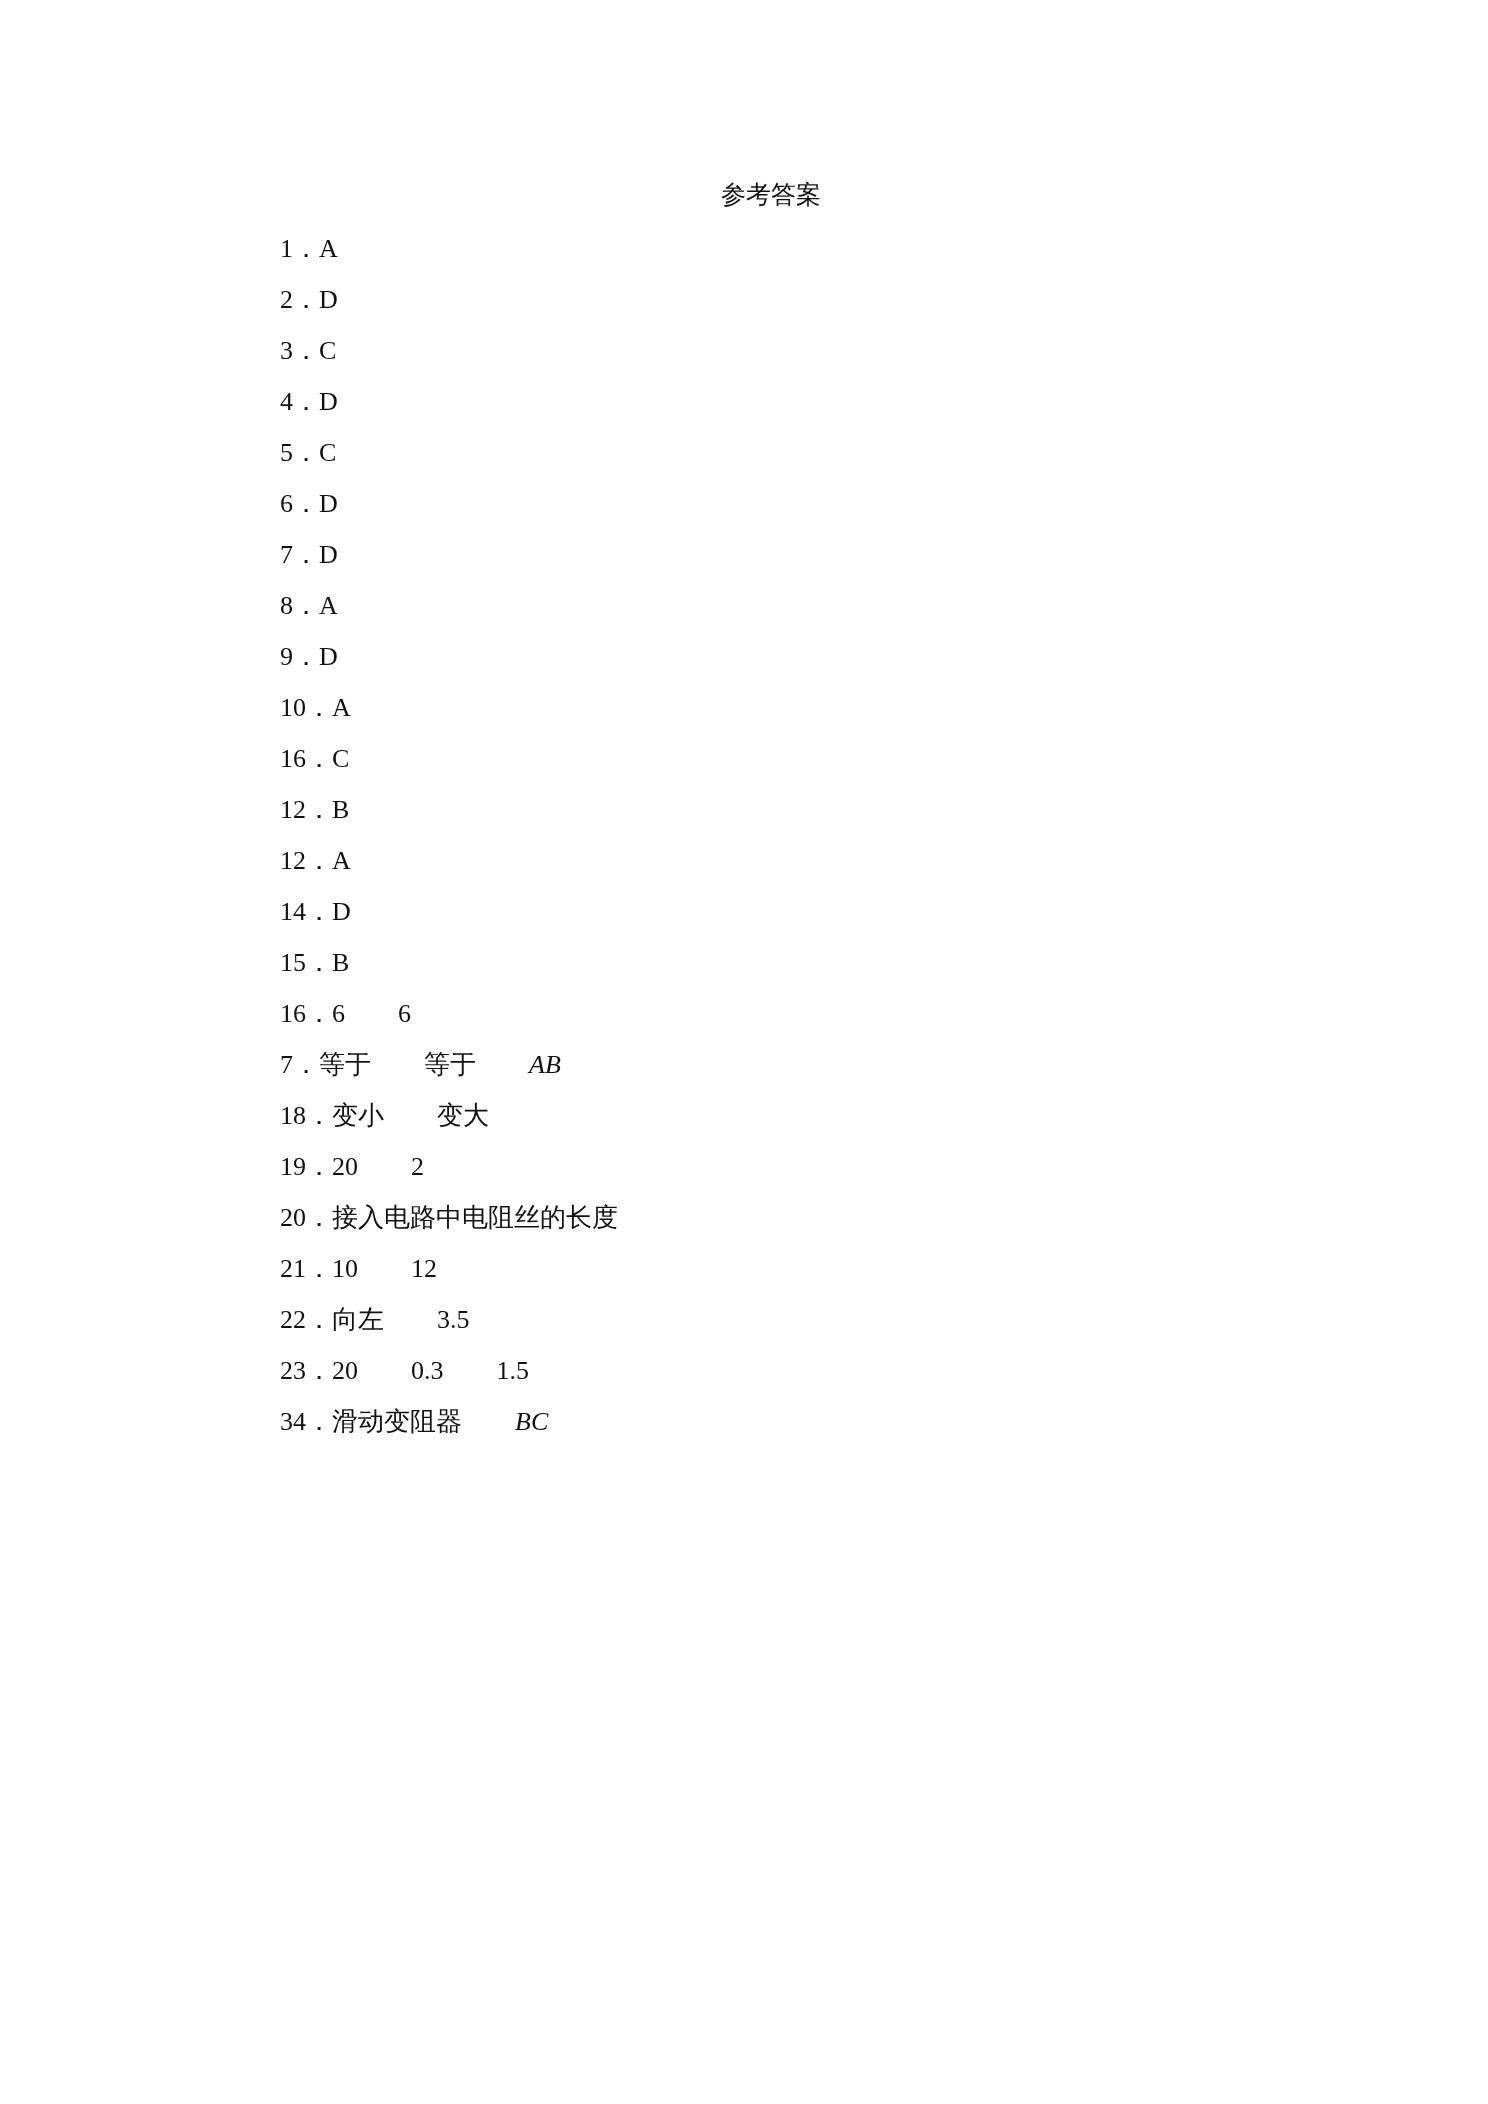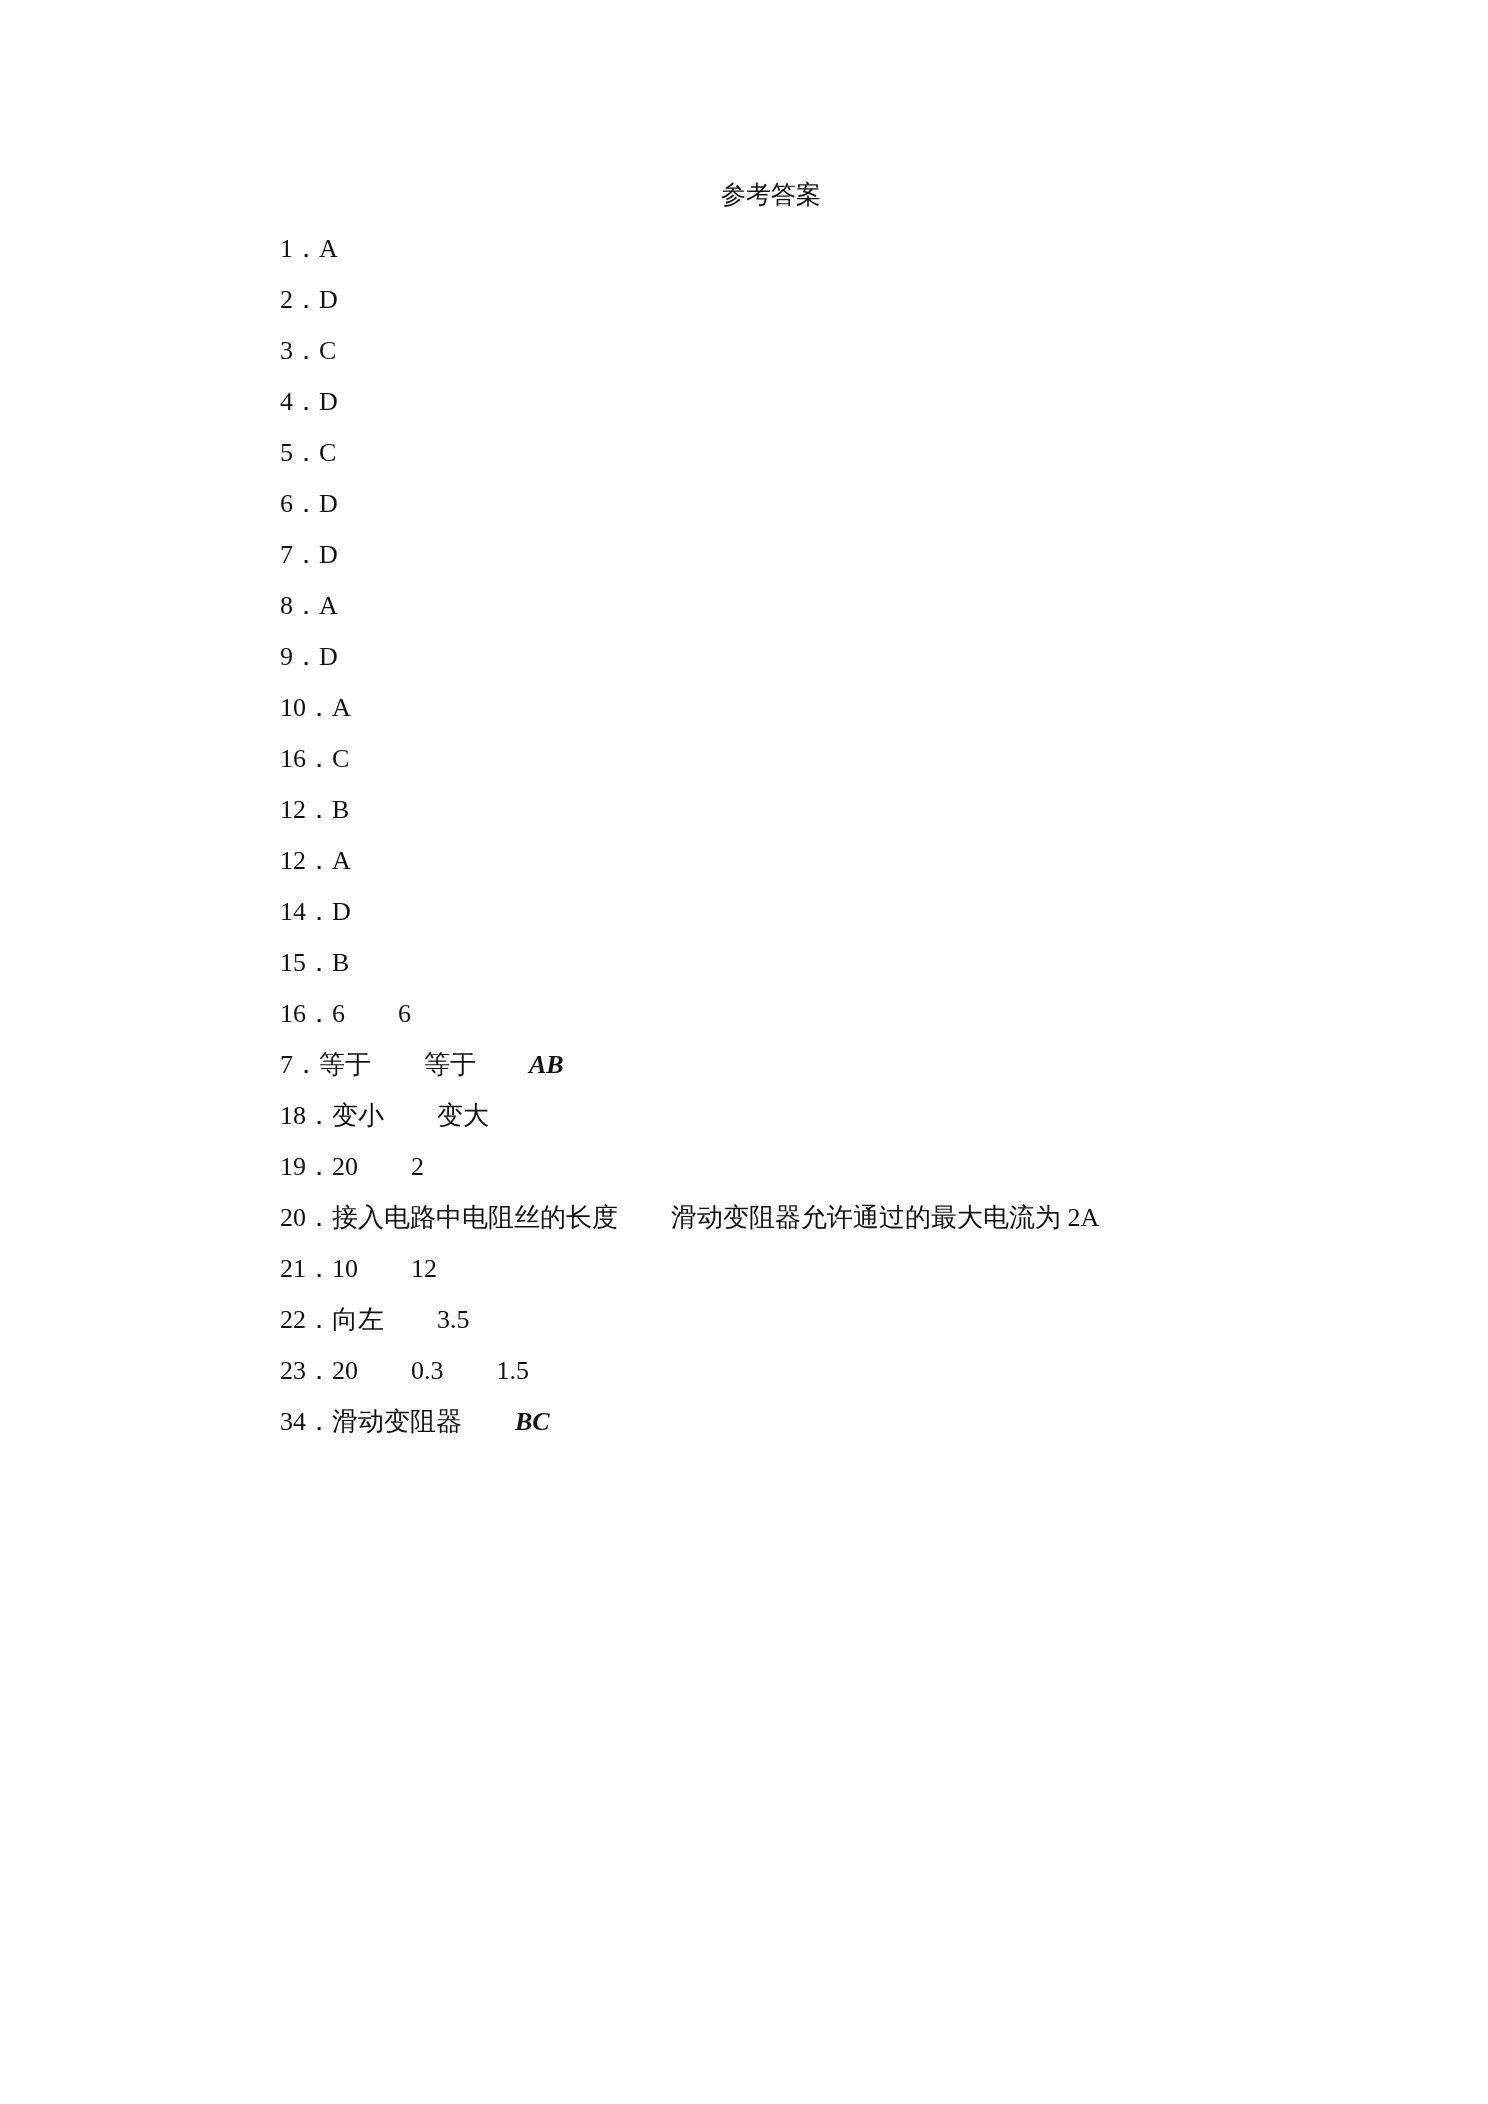--- a/index.html
+++ b/index.html
@@ -13,21 +13,21 @@
       text-align: center; font-size: 25px; line-height: 34px; letter-spacing: 0px;
     }
     .answers { position: absolute; left: 280px; top: 232px; }
     .row {
       height: 51px; line-height: 34px; font-size: 26px; white-space: nowrap;
       display: flex; align-items: baseline;
     }
     .num { display: inline-block; }
     .dot { display: inline-block; width: 26px; }
     .ans { display: inline-block; margin-right: 53px; }
-    .ans.italic { font-style: italic; font-weight: bold; }
+    .ans.italic { font-style: italic; }
   </style>
 </head>
 <body>
 
 <div class="title">参考答案</div>
 
 <div class="answers" id="answer-list">
     <div class="row">
       <span class="num">1</span>
       <span class="dot">．</span>
@@ -125,21 +125,20 @@
     <div class="row">
       <span class="num">19</span>
       <span class="dot">．</span>
       <span class="ans">20</span>
       <span class="ans">2</span>
     </div>
     <div class="row">
       <span class="num">20</span>
       <span class="dot">．</span>
       <span class="ans">接入电路中电阻丝的长度</span>
-      <span class="ans">滑动变阻器允许通过的最大电流为 2A</span>
     </div>
     <div class="row">
       <span class="num">21</span>
       <span class="dot">．</span>
       <span class="ans">10</span>
       <span class="ans">12</span>
     </div>
     <div class="row">
       <span class="num">22</span>
       <span class="dot">．</span>

